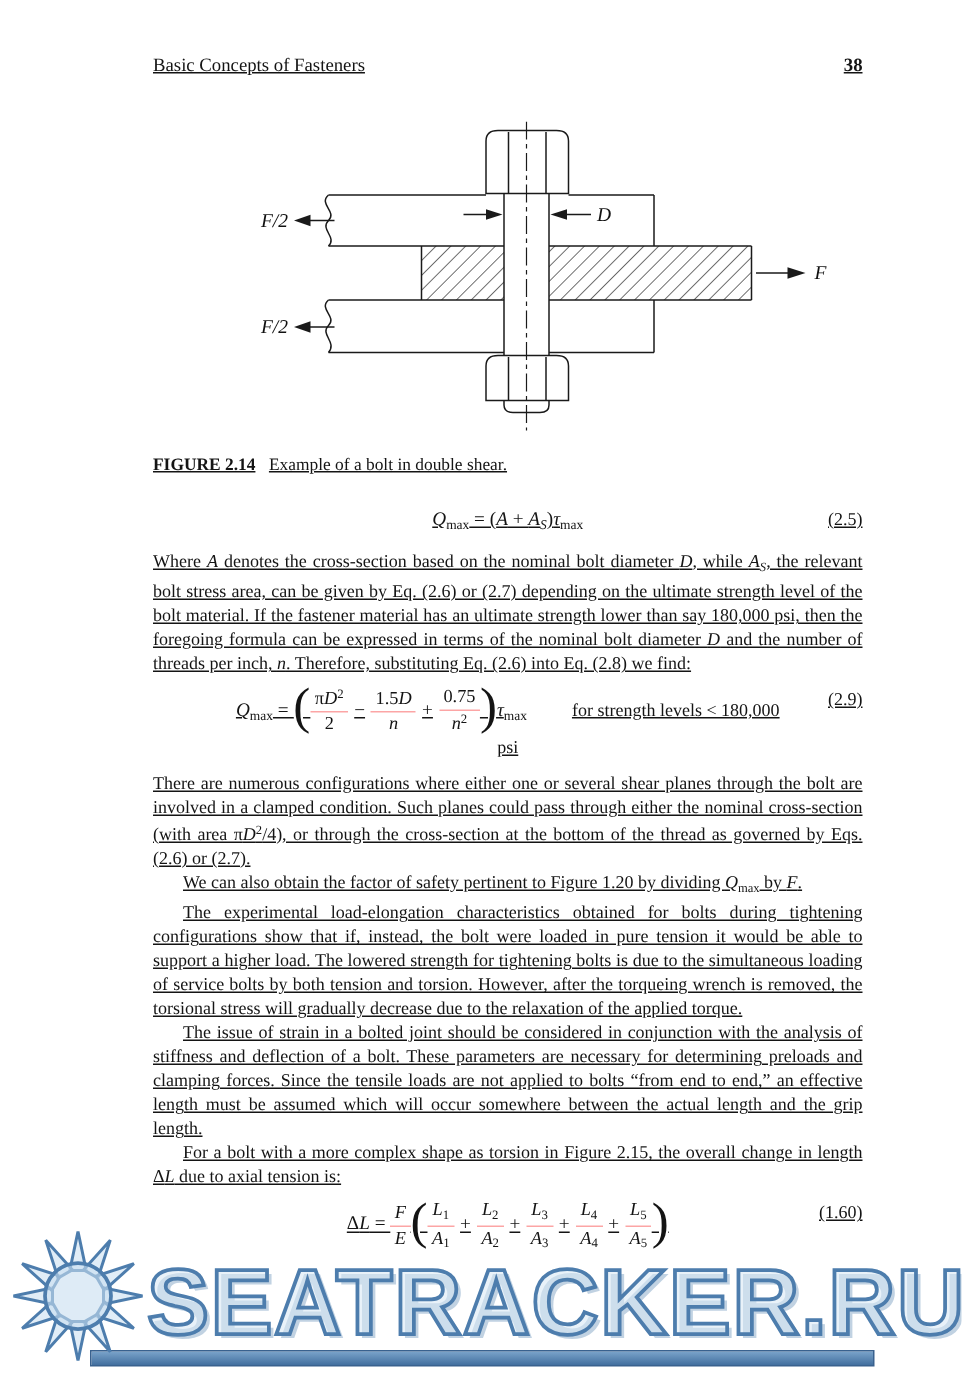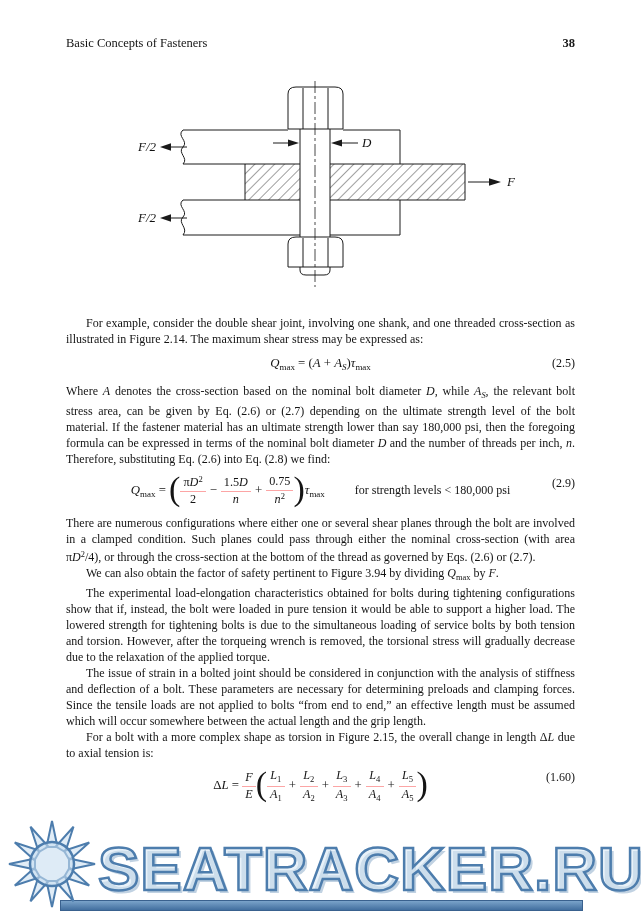--- a/index.html
+++ b/index.html
@@ -1,21 +1,21 @@
 <!DOCTYPE html>
 <html><head>
 <meta charset="utf-8">
 <style>
   html,body{margin:0;padding:0;}
   body{
     width:641px;height:916px;position:relative;overflow:hidden;
     background:#ffffff;color:#141414;
     font-family:"Liberation Serif","DejaVu Serif",serif;
   }
-  .page{padding:36px 66px 0 66px;position:relative;z-index:1;}
+  .page{padding:36px 66px 0 102px;position:relative;z-index:1;text-decoration:underline;}
   .runhead{display:flex;justify-content:space-between;align-items:baseline;font-size:12.5px;}
   .rh-folio{font-weight:bold;}
   .figure{margin-top:30px;}
   .figure svg{display:block;margin-left:4px;}
   .caption{margin-top:10px;font-size:11.6px;}
   .cap-label{font-weight:bold;}
   .cap-text{margin-left:9px;}
   .bodytext{margin-top:22px;font-size:12px;line-height:16px;}
   p.para{margin:0;text-align:justify;text-indent:20px;}
   p.para.noindent{text-indent:0;}
@@ -115,42 +115,44 @@
 
       <g font-family="&quot;Liberation Serif&quot;,serif" font-size="13" font-style="italic" fill="#111111">
         <text x="86" y="70" text-anchor="end">F/2</text>
         <text x="86" y="141" text-anchor="end">F/2</text>
         <text x="292" y="66">D</text>
         <text x="437" y="105">F</text>
       </g>
     </svg>
   </div>
 
+  <div class="caption">
+    <span class="cap-label">FIGURE 2.14</span><span class="cap-text">Example of a bolt in double shear.</span>
+  </div>
 
   <div class="bodytext">
 
-    <p class="para"><span>For example, consider the double shear joint, involving one shank, and one threaded cross-section as illustrated in Figure 2.14. The maximum shear stress may be expressed as:</span></p>
 
     <div class="equation">
       <span class="eq-spacer"></span>
       <span class="eq-body"><span class="i">Q</span><span class="sub">max</span><span> = (</span><span class="i">A</span><span> + </span><span class="i">A</span><span class="i sub">S</span><span>)</span><span class="i">τ</span><span class="sub">max</span></span>
       <span class="eq-num">(2.5)</span>
     </div>
 
     <p class="para noindent"><span>Where </span><span class="i">A</span><span> denotes the cross-section based on the nominal bolt diameter </span><span class="i">D</span><span>, while </span><span class="i">A</span><span class="i sub">S</span><span>, the relevant bolt stress area, can be given by Eq. (2.6) or (2.7) depending on the ultimate strength level of the bolt material. If the fastener material has an ultimate strength lower than say 180,000 psi, then the foregoing formula can be expressed in terms of the nominal bolt diameter </span><span class="i">D</span><span> and the number of threads per inch, </span><span class="i">n</span><span>. Therefore, substituting Eq. (2.6) into Eq. (2.8) we find:</span></p>
 
     <div class="equation">
       <span class="eq-spacer"></span>
       <span class="eq-body"><span><span class="i">Q</span><span class="sub">max</span><span> = </span></span><span class="bp">(</span><span class="frac"><span class="fnum"><span>π</span><span class="i">D</span><span class="sup">2</span></span><span class="fden"><span>2</span></span></span><span class="op">−</span><span class="frac"><span class="fnum"><span>1.5</span><span class="i">D</span></span><span class="fden"><span class="i">n</span></span></span><span class="op">+</span><span class="frac"><span class="fnum"><span>0.75</span></span><span class="fden"><span class="i">n</span><span class="sup">2</span></span></span><span class="bp">)</span><span><span class="i">τ</span><span class="sub">max</span></span><span class="eq-side">for strength levels &lt; 180,000 psi</span></span>
       <span class="eq-num">(2.9)</span>
     </div>
 
     <p class="para noindent"><span>There are numerous configurations where either one or several shear planes through the bolt are involved in a clamped condition. Such planes could pass through either the nominal cross-section (with area π</span><span class="i">D</span><span class="sup">2</span><span>/4), or through the cross-section at the bottom of the thread as governed by Eqs. (2.6) or (2.7).</span></p>
 
-    <p class="para"><span>We can also obtain the factor of safety pertinent to Figure 3.94 by dividing </span><span class="i">Q</span><span class="sub">max</span><span> by </span><span class="i">F</span><span>.</span></p>
+    <p class="para"><span>We can also obtain the factor of safety pertinent to Figure 1.20 by dividing </span><span class="i">Q</span><span class="sub">max</span><span> by </span><span class="i">F</span><span>.</span></p>
 
     <p class="para"><span>The experimental load-elongation characteristics obtained for bolts during tightening configurations show that if, instead, the bolt were loaded in pure tension it would be able to support a higher load. The lowered strength for tightening bolts is due to the simultaneous loading of service bolts by both tension and torsion. However, after the torqueing wrench is removed, the torsional stress will gradually decrease due to the relaxation of the applied torque.</span></p>
 
     <p class="para"><span>The issue of strain in a bolted joint should be considered in conjunction with the analysis of stiffness and deflection of a bolt. These parameters are necessary for determining preloads and clamping forces. Since the tensile loads are not applied to bolts “from end to end,” an effective length must be assumed which will occur somewhere between the actual length and the grip length.</span></p>
 
     <p class="para"><span>For a bolt with a more complex shape as torsion in Figure 2.15, the overall change in length Δ</span><span class="i">L</span><span> due to axial tension is:</span></p>
 
     <div class="equation">
       <span class="eq-spacer"></span>
       <span class="eq-body"><span><span>Δ</span><span class="i">L</span><span> = </span></span><span class="frac"><span class="fnum"><span class="i">F</span></span><span class="fden"><span class="i">E</span></span></span><span class="bp">(</span><span class="frac"><span class="fnum"><span class="i">L</span><span class="sub">1</span></span><span class="fden"><span class="i">A</span><span class="sub">1</span></span></span><span class="op">+</span><span class="frac"><span class="fnum"><span class="i">L</span><span class="sub">2</span></span><span class="fden"><span class="i">A</span><span class="sub">2</span></span></span><span class="op">+</span><span class="frac"><span class="fnum"><span class="i">L</span><span class="sub">3</span></span><span class="fden"><span class="i">A</span><span class="sub">3</span></span></span><span class="op">+</span><span class="frac"><span class="fnum"><span class="i">L</span><span class="sub">4</span></span><span class="fden"><span class="i">A</span><span class="sub">4</span></span></span><span class="op">+</span><span class="frac"><span class="fnum"><span class="i">L</span><span class="sub">5</span></span><span class="fden"><span class="i">A</span><span class="sub">5</span></span></span><span class="bp">)</span></span>

